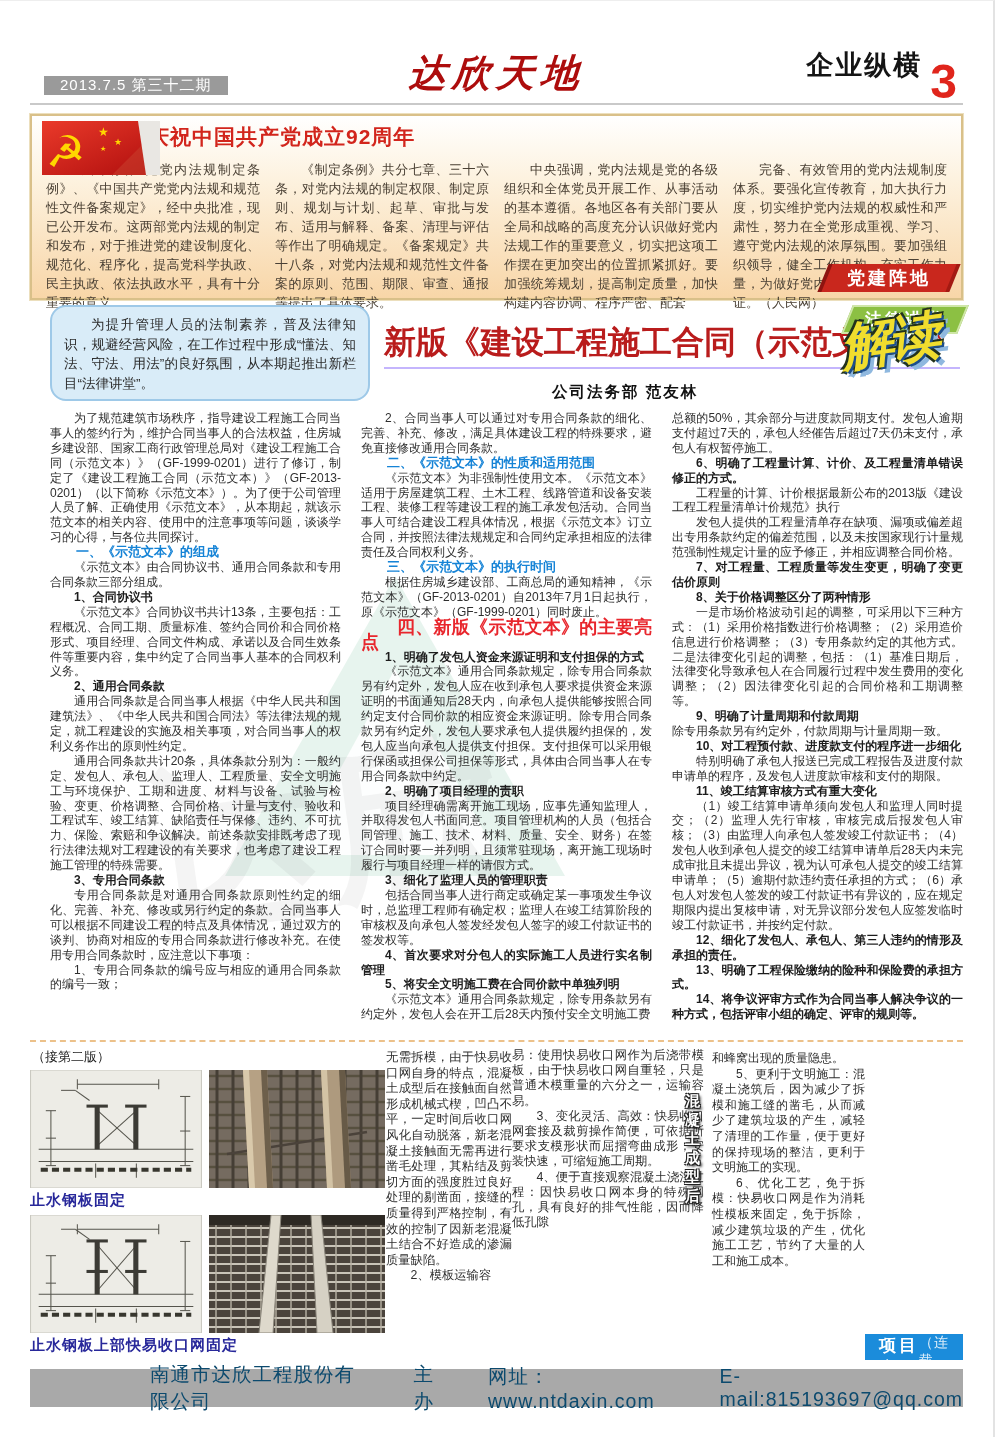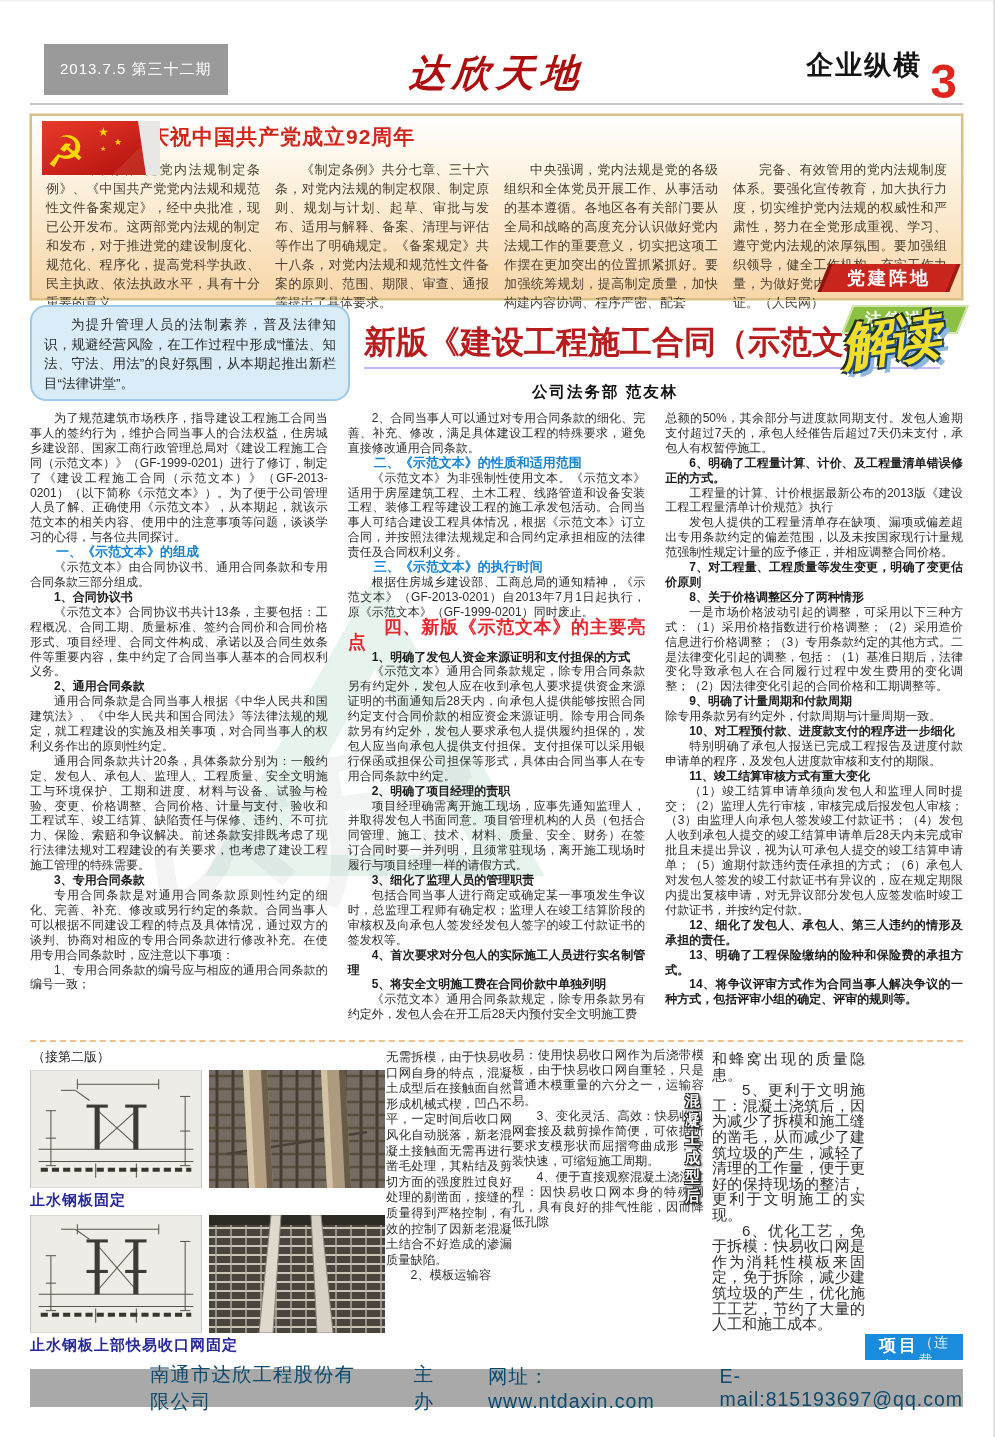--- a/index.html
+++ b/index.html
@@ -1,39 +1,39 @@
 <!DOCTYPE html>
 <html><head>
 <meta charset="utf-8">
 <style>
   html,body{margin:0;padding:0;background:#fff;}
   .page{width:995px;height:1437px;background:#fff;box-sizing:border-box;padding:0 30px;position:relative;
         font-family:"Liberation Sans","DejaVu Sans",sans-serif;border-right:2px solid #e3e3e3;border-top:1px solid #eee;overflow:hidden;}
   
   .header{display:flex;justify-content:space-between;align-items:flex-end;padding-top:54px;height:104px;
           box-sizing:border-box;position:relative;border-bottom:2px solid #c9c9c9;}
-  .issue-box{background:#9a9a9a;color:#fff;font-size:15px;padding:16px 16px;margin:0 0 8px 14px;letter-spacing:1px;}
+  .issue-box{background:#9a9a9a;color:#fff;font-size:15px;padding:0 16px;margin:0 0 8px 14px;letter-spacing:1px;}
   .masthead{position:absolute;left:0;right:0;bottom:4px;text-align:center;font-family:"DejaVu Serif",serif;
             font-style:italic;font-weight:bold;font-size:38px;color:#ad0d0d;letter-spacing:6px;transform:skewX(-4deg);}
   .section-head{display:flex;align-items:flex-end;margin-right:6px;}
   .section-name{font-weight:bold;font-size:27px;color:#141414;margin-right:8px;padding-bottom:20px;letter-spacing:2px;}
   .page-num{color:#e0251c;font-size:48px;font-weight:bold;line-height:.85;}
   
   .banner{margin-top:9px;height:186px;border:2px solid #d9c089;outline:1px solid #ecdfbd;position:relative;box-sizing:border-box;
           background:linear-gradient(180deg,#ffffff 0%,#fdf2df 35%,#f8d6a8 100%);}
   .flag{position:absolute;left:10px;top:5px;width:118px;height:56px;}
   .headline-top{padding:7px 0 0 72px;color:#d2251c;font-weight:bold;font-size:21px;letter-spacing:1px;}
   .headline-main{text-align:center;padding-left:115px;color:#e0251c;font-weight:bold;font-size:33px;letter-spacing:4px;margin-top:1px;}
   .banner-cols{display:flex;gap:15px;padding:9px 14px 0;}
   .bcol{flex:1;font-size:13px;line-height:19px;text-align:justify;text-indent:2em;color:#4a4034;}
   .tag-red{position:absolute;right:10px;bottom:6px;background:#c9271d;color:#fff;font-weight:bold;font-size:18px;
            padding:2px 20px;transform:skewX(-22deg);box-shadow:-4px 0 0 #8d1410,4px 0 0 #a31a12;}
   .tag-red span{display:inline-block;transform:skewX(22deg);letter-spacing:3px;}
   
-  .law{margin-top:5px;position:relative;}
+  .law{margin-top:5px;position:relative;margin-left:20px;}
   .law-top{display:flex;gap:14px;}
   .intro-box{width:320px;flex:none;box-sizing:border-box;background:#d9ecf8;border:2px solid #9ec9e8;border-radius:16px;
              padding:8px 12px;font-size:13.5px;line-height:19.5px;text-align:justify;text-indent:2em;color:#2c2c2c;height:96px;}
   .title-area{flex:1;position:relative;height:98px;}
   .tag-green{position:absolute;top:0;right:0;background:#8cc043;border:2px solid #cfe6a8;color:#fff;font-weight:bold;
              font-size:17px;padding:1px 16px;transform:skewX(-22deg);}
   .tag-green span{display:inline-block;transform:skewX(22deg);letter-spacing:3px;}
   .law-title{margin-top:16px;}
   .law-title-text{font-size:32px;font-weight:bold;color:#b91c1c;border-bottom:2px solid #c4b5fd;padding-bottom:7px;}
   .jiedu{position:absolute;right:26px;top:2px;font-size:52px;font-weight:bold;font-style:italic;color:#f0dd2e;
@@ -64,21 +64,21 @@
   .figcap{text-align:left;color:#28289a;font-weight:bold;font-size:15px;margin:3px 0 5px;letter-spacing:1px;}
   .diagram svg,.photo svg{display:block;}
   .b-narrow{width:126px;flex:none;font-size:12.3px;line-height:15.6px;text-align:justify;color:#2e2e2e;padding-top:2px;}
   .b-right{flex:1;display:flex;flex-direction:row;}
   .b-right-top{display:flex;gap:8px;}
   .b-mid{width:192px;flex:none;font-size:12.3px;line-height:15.2px;text-align:justify;color:#2e2e2e;}
   .photo3{flex:1;position:relative;height:166px;}
   .photo3 svg{width:100%;height:100%;display:block;}
   .photo-cap{position:absolute;right:10px;bottom:8px;color:#fff;font-weight:bold;font-size:15px;letter-spacing:2px;
              text-shadow:1px 1px 0 #222,-1px -1px 0 #222,1px -1px 0 #222,-1px 1px 0 #222,2px 2px 3px #000;}
-  .b-full{font-size:15px;line-height:15.6px;text-align:justify;color:#2e2e2e;margin-top:3px;}
+  .b-full{font-size:12px;line-height:15.6px;text-align:justify;color:#2e2e2e;margin-top:3px;}
   .project-bar{margin-top:auto;background:#1b8cdb;color:#fff;display:flex;align-items:flex-start;height:26px;padding:0 14px;}
   .pb-label{flex:1;text-align:center;font-weight:bold;font-size:17px;letter-spacing:3px;}
   .pb-note{color:rgba(255,255,255,.85);font-size:14px;letter-spacing:1px;}
   
   .footer{margin-top:9px;background:#a9a9a9;color:#0c4a6e;height:38px;display:flex;align-items:center;gap:40px;
           padding-left:120px;font-size:19.5px;letter-spacing:1px;}
 </style>
 </head>
 <body>
 

